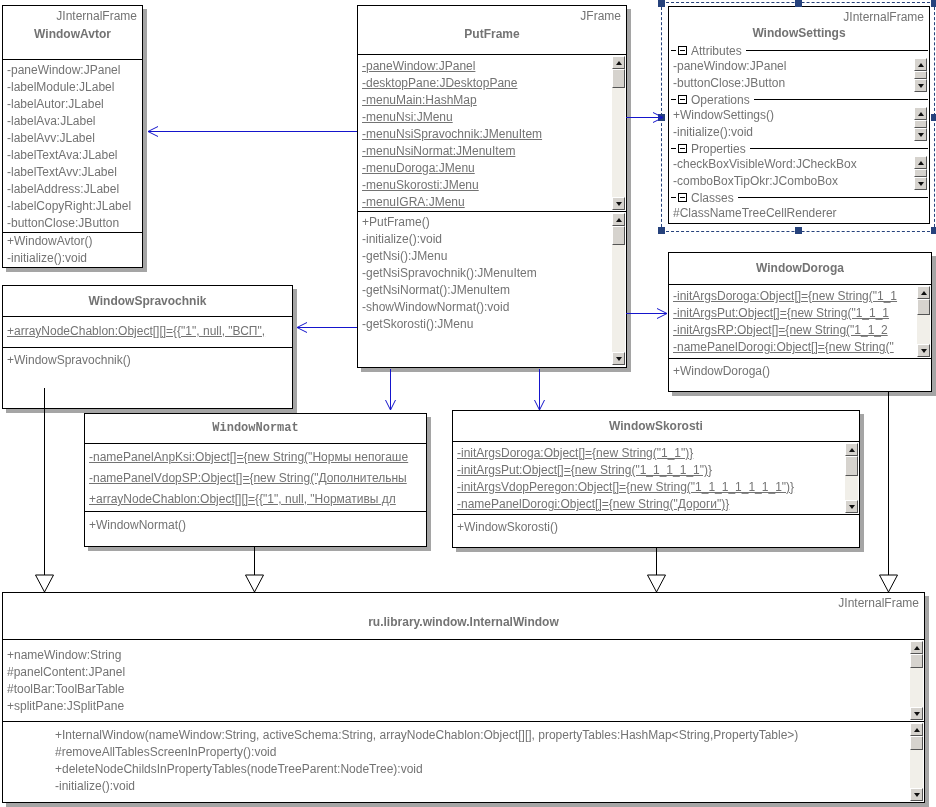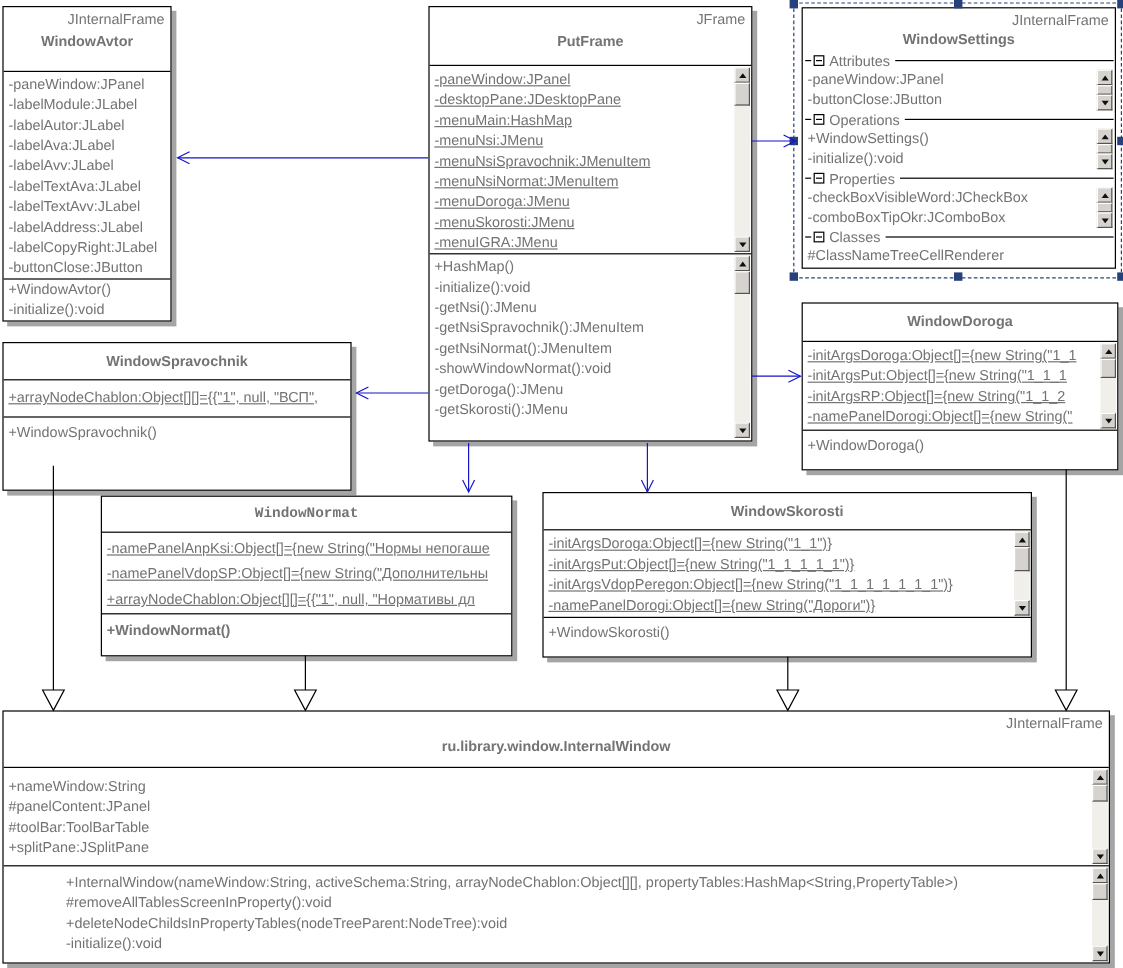--- a/index.html
+++ b/index.html
@@ -98,27 +98,26 @@
         <div class="sbtn up">
             <i class="tri up"></i>
           </div>
         <div class="sthumb" style="height:19px;"></div>
         <div class="sbtn down">
             <i class="tri down"></i>
           </div>
       </div>
     </div>
     <div class="comp last" style="height:154px;padding-top:2px;">
-      <div class="row">+HashMap()</div>
+      <div class="row">+PutFrame()</div>
       <div class="row">-initialize():void</div>
       <div class="row">-getNsi():JMenu</div>
       <div class="row">-getNsiSpravochnik():JMenuItem</div>
       <div class="row">-getNsiNormat():JMenuItem</div>
       <div class="row">-showWindowNormat():void</div>
-      <div class="row">-getDoroga():JMenu</div>
       <div class="row">-getSkorosti():JMenu</div>
       <div class="vscroll full">
         <div class="sbtn up">
             <i class="tri up"></i>
           </div>
         <div class="sthumb" style="height:19px;"></div>
         <div class="sbtn down">
             <i class="tri down"></i>
           </div>
       </div>
@@ -245,21 +244,21 @@
 
   <div class="cls" style="left:84px;top:413px;width:343px;height:134px;">
     <div class="hdr single" style="height:30px;font-family:Liberation Mono, monospace;">
       <div class="cname" style="padding-top:7px;">WindowNormat</div>
     </div>
     <div class="comp spread" style="height:68px;padding-top:3px;">
       <div class="row u">-namePanelAnpKsi:Object[]={new String("Нормы непогаше</div>
       <div class="row u">-namePanelVdopSP:Object[]={new String("Дополнительны</div>
       <div class="row u">+arrayNodeChablon:Object[][]={{"1", null, "Нормативы дл</div>
     </div>
-    <div class="comp last" style="height:34px;padding-top:5px;font-weight:bold;">
+    <div class="comp last" style="height:34px;padding-top:5px;">
       <div class="row">+WindowNormat()</div>
     </div>
   </div>
 
   <div class="cls" style="left:452px;top:410px;width:408px;height:138px;">
     <div class="hdr single" style="height:31px;">
       <div class="cname">WindowSkorosti</div>
     </div>
     <div class="comp" style="height:73px;padding-top:3px;">
       <div class="row u">-initArgsDoroga:Object[]={new String("1_1")}</div>

